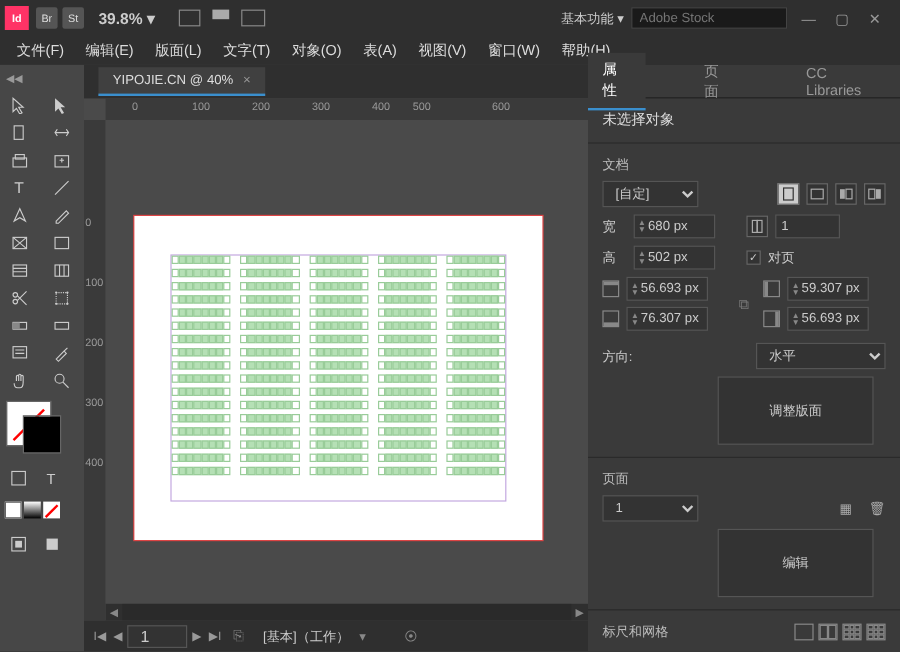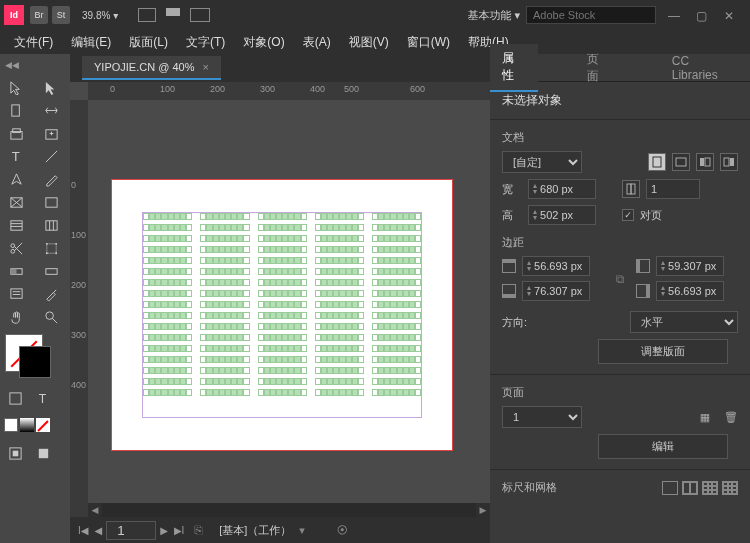--- a/index.html
+++ b/index.html
@@ -1,20 +1,20 @@
 <!DOCTYPE html>
 <html><head>
 <meta charset="utf-8">
 <style>
 * { margin: 0; padding: 0; box-sizing: border-box; font-family: "Microsoft YaHei", sans-serif; }
 body { background: #2f2f2f; width: 750px; height: 543px; overflow: hidden; color: #ccc; font-size: 11px; }
 .titlebar { height: 30px; background: #2f2f2f; display: flex; align-items: center; padding: 0 4px; }
 .id-logo { width: 20px; height: 20px; background: #F36; color: #fff; font-weight: bold; font-size: 9px; display: flex; align-items: center; justify-content: center; margin-right: 6px; }
 .br-badge, .st-badge { width: 18px; height: 18px; background: #555; color: #ddd; font-size: 9px; display: flex; align-items: center; justify-content: center; margin-right: 4px; border-radius: 2px; }
-.zoom-combo { color: #ccc; margin: 0 8px; font-size: 10px; }
+.zoom-combo { color: #ccc; margin: 0 8px; font-size: 13px; font-weight: bold; }
 .top-icons { display: flex; gap: 10px; margin-left: 12px; }
 .top-icon { width: 18px; height: 14px; border: 1px solid #888; }
 .top-icon2 { width: 14px; height: 14px; position: relative; }
 .top-icon2::before { content:""; position:absolute; width:14px; height:8px; background:#aaa; top:0; }
 .workspace-label { margin-left: auto; margin-right: 6px; font-size: 11px; }
 .search-stock { background: #1a1a1a; border: 1px solid #444; padding: 2px 6px; width: 130px; color: #888; font-size: 11px; }
 .win-controls { margin-left: 12px; display: flex; gap: 16px; padding-right: 10px; }
 .winbtn { width: 12px; height: 12px; color: #999; font-size: 12px; cursor: pointer; }
 .menubar { height: 24px; background: #2f2f2f; display: flex; align-items: center; padding: 0 6px; gap: 2px; }
 .menuitem { padding: 3px 8px; color: #ddd; font-size: 12px; cursor: pointer; }
@@ -70,21 +70,21 @@
 .num-input { background: #333; border: 1px solid #555; color: #ccc; padding: 3px 4px; width: 68px; font-size: 11px; display: flex; align-items: center; }
 .num-input .spin { color: #888; margin-right: 3px; font-size: 8px; line-height: 6px; }
 .checkbox { width: 12px; height: 12px; background: #333; border: 1px solid #666; display: inline-flex; align-items: center; justify-content: center; color: #ccc; font-size: 9px; }
 .margin-grid { display: grid; grid-template-columns: auto 1fr 20px auto 1fr; gap: 5px 6px; align-items: center; }
 .margin-icon { width: 14px; height: 14px; border: 1px solid #888; position: relative; }
 .mi-top::after { content:""; position:absolute; top:0; left:0; right:0; height:3px; background:#888; }
 .mi-bot::after { content:""; position:absolute; bottom:0; left:0; right:0; height:3px; background:#888; }
 .mi-left::after { content:""; position:absolute; left:0; top:0; bottom:0; width:3px; background:#888; }
 .mi-right::after { content:""; position:absolute; right:0; top:0; bottom:0; width:3px; background:#888; }
 .link-icon { color: #777; font-size: 12px; text-align: center; }
-.wide-btn { background: #333; border: 1px solid #555; color: #ccc; padding: 4px; width: 100%; text-align: center; font-size: 11px; cursor: pointer; }
+.wide-btn { background: #333; border: 1px solid #555; color: #ccc; padding: 20px; width: 100%; text-align: center; font-size: 11px; cursor: pointer; }
 .divider { border-top: 1px solid #2a2a2a; margin: 10px -12px; }
 .grid-icons { display: flex; gap: 4px; margin-left: auto; }
 .gicon { width: 16px; height: 14px; border: 1px solid #888; display: grid; }
 .gicon.g1 { grid-template-columns: 1fr 1fr; }
 .gicon.g1 div { border: 0.5px solid #888; }
 .gicon.g2 { grid-template-columns: 1fr 1fr 1fr; grid-template-rows: 1fr 1fr 1fr; }
 .gicon.g2 div { border: 0.5px solid #888; }
 .scrollbar-h { height: 14px; background: #2f2f2f; margin-left: 18px; display: flex; }
 .sb-track { flex: 1; background: #2a2a2a; }
 .sb-arrow { width: 14px; color: #888; text-align: center; font-size: 9px; line-height: 14px; }
@@ -1200,21 +1200,20 @@
         <span class="label-sm">高</span>
         <div class="num-input">
             <span class="spin">▴<br>▾</span>
             <span>502 px</span>
           </div>
         <div style="width:14px;"></div>
         <span class="checkbox">✓</span>
         <span>对页</span>
       </div>
 
-      <div class="subsection">边距</div>
       <div class="margin-grid">
         <div class="margin-icon mi-top"></div>
         <div class="num-input">
             <span class="spin">▴<br>▾</span>
             <span>56.693 px</span>
           </div>
         <div class="link-icon" style="grid-row: span 2; align-self:center;">⧉</div>
         <div class="margin-icon mi-left"></div>
         <div class="num-input">
             <span class="spin">▴<br>▾</span>

